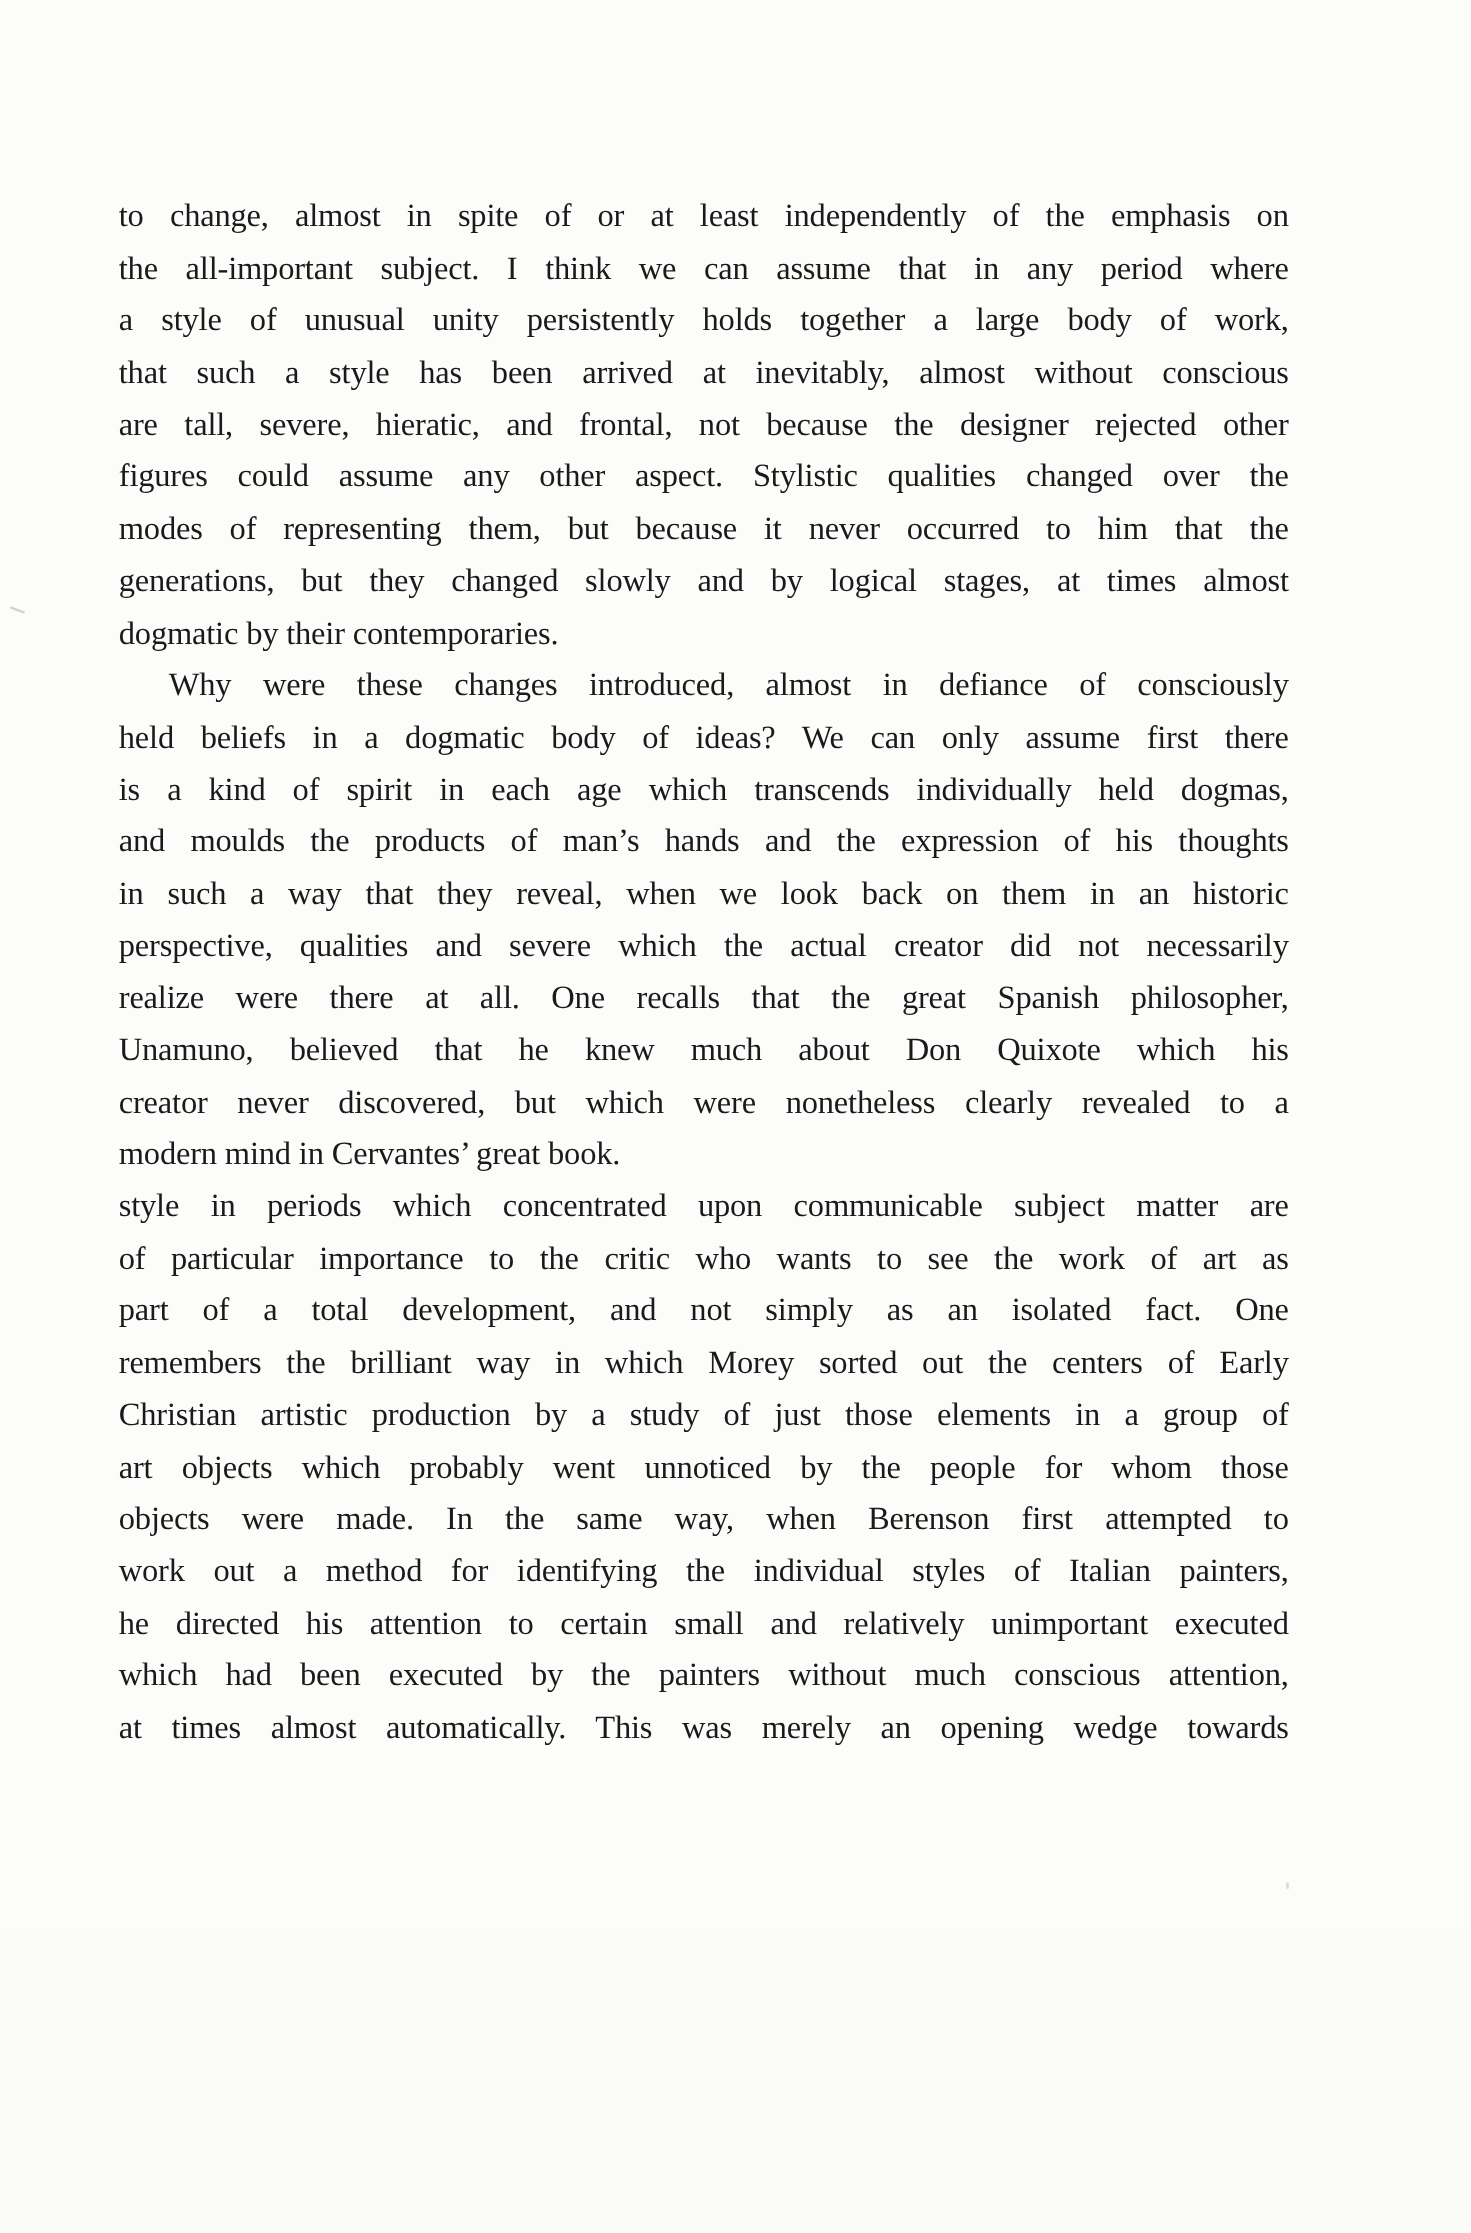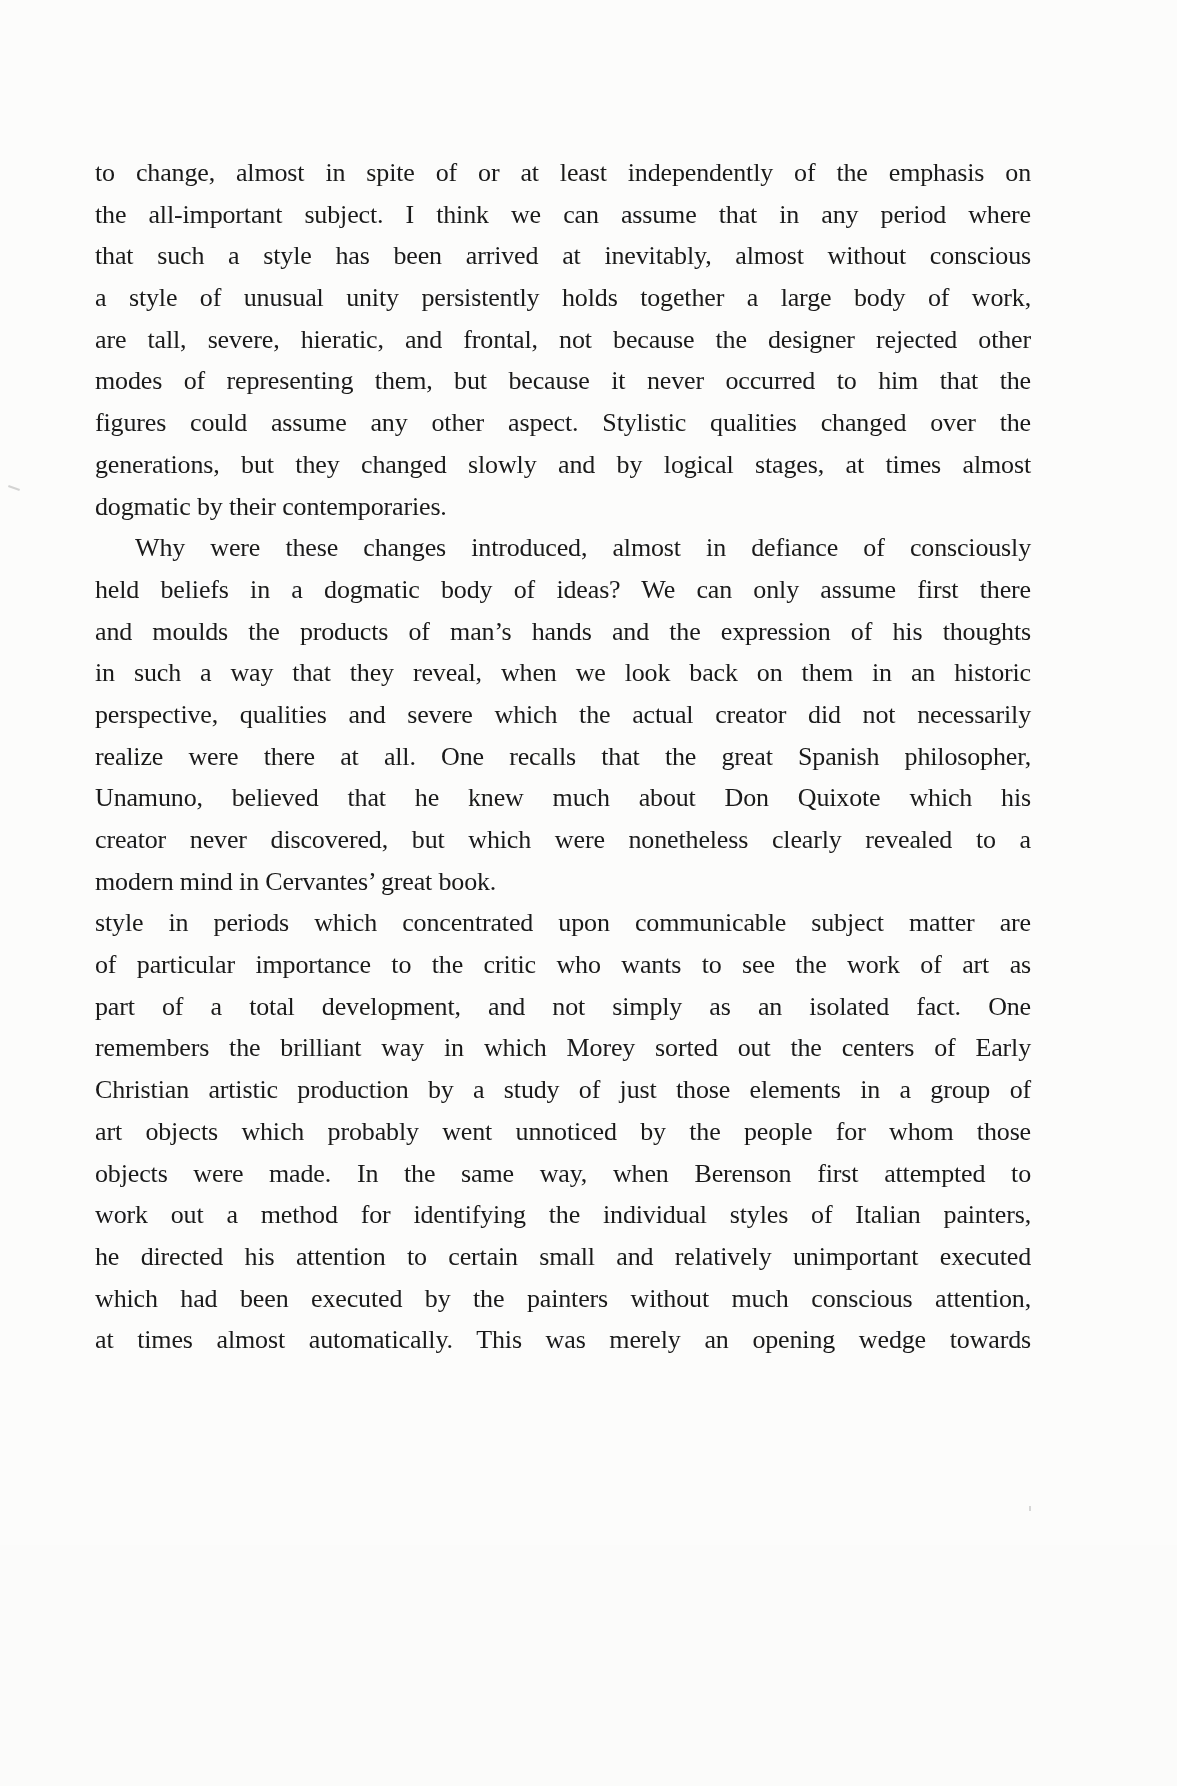--- a/index.html
+++ b/index.html
@@ -70,32 +70,33 @@
 
 <div class="page">
   <div class="gutter-mark"></div>
   <div class="speck"></div>
 
   <div class="text-block">
 
     <div>
       <span class="line">to change, almost in spite of or at least independently of the emphasis on</span>
       <span class="line">the all-important subject. I think we can assume that in any period where</span>
+      <span class="line">a style of unusual unity persistently holds together a large body of work,</span>
       <span class="line">that such a style has been arrived at inevitably, almost without conscious</span>
-      <span class="line">a style of unusual unity persistently holds together a large body of work,</span>
       <span class="line">are tall, severe, hieratic, and frontal, not because the designer rejected other</span>
+      <span class="line">figures could assume any other aspect. Stylistic qualities changed over the</span>
       <span class="line">modes of representing them, but because it never occurred to him that the</span>
-      <span class="line">figures could assume any other aspect. Stylistic qualities changed over the</span>
       <span class="line">generations, but they changed slowly and by logical stages, at times almost</span>
       <span class="line last">dogmatic by their contemporaries.</span>
     </div>
 
     <div>
       <span class="line indent">Why were these changes introduced, almost in defiance of consciously</span>
       <span class="line">held beliefs in a dogmatic body of ideas? We can only assume first there</span>
+      <span class="line">is a kind of spirit in each age which transcends individually held dogmas,</span>
       <span class="line">and moulds the products of man’s hands and the expression of his thoughts</span>
       <span class="line">in such a way that they reveal, when we look back on them in an historic</span>
       <span class="line">perspective, qualities and severe which the actual creator did not necessarily</span>
       <span class="line">realize were there at all. One recalls that the great Spanish philosopher,</span>
       <span class="line">Unamuno, believed that he knew much about Don Quixote which his</span>
       <span class="line">creator never discovered, but which were nonetheless clearly revealed to a</span>
       <span class="line last">modern mind in Cervantes’ great book.</span>
     </div>
 
     <div>

